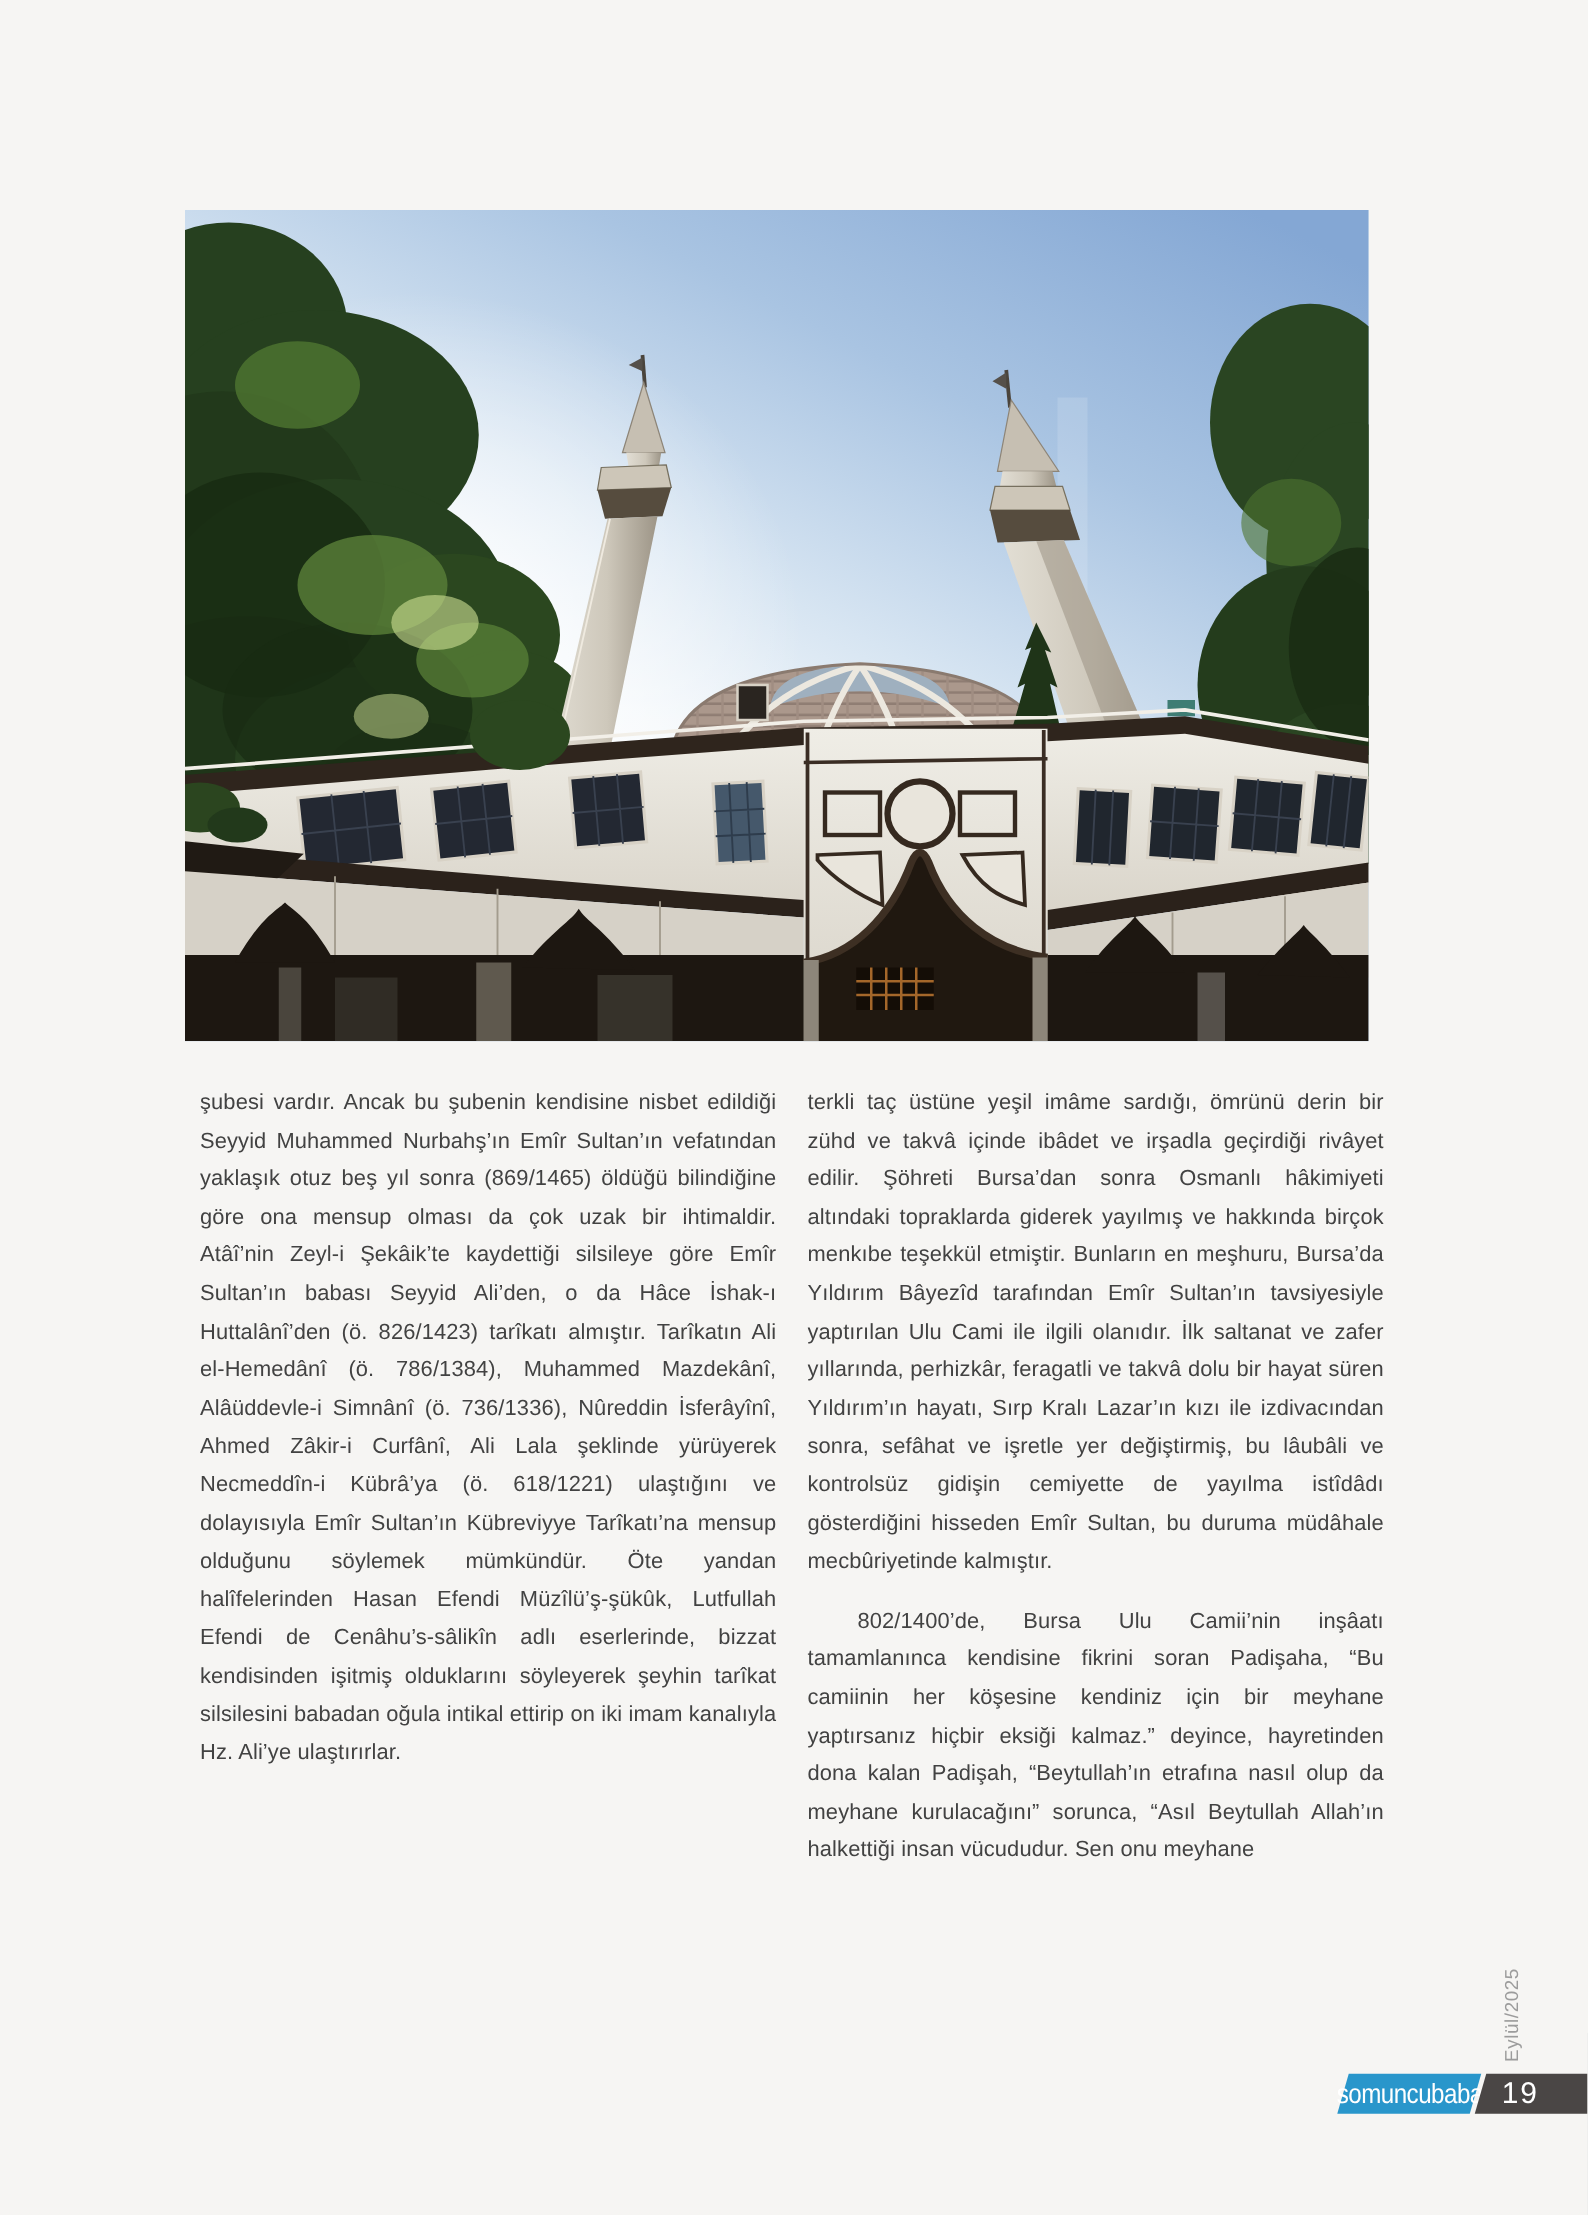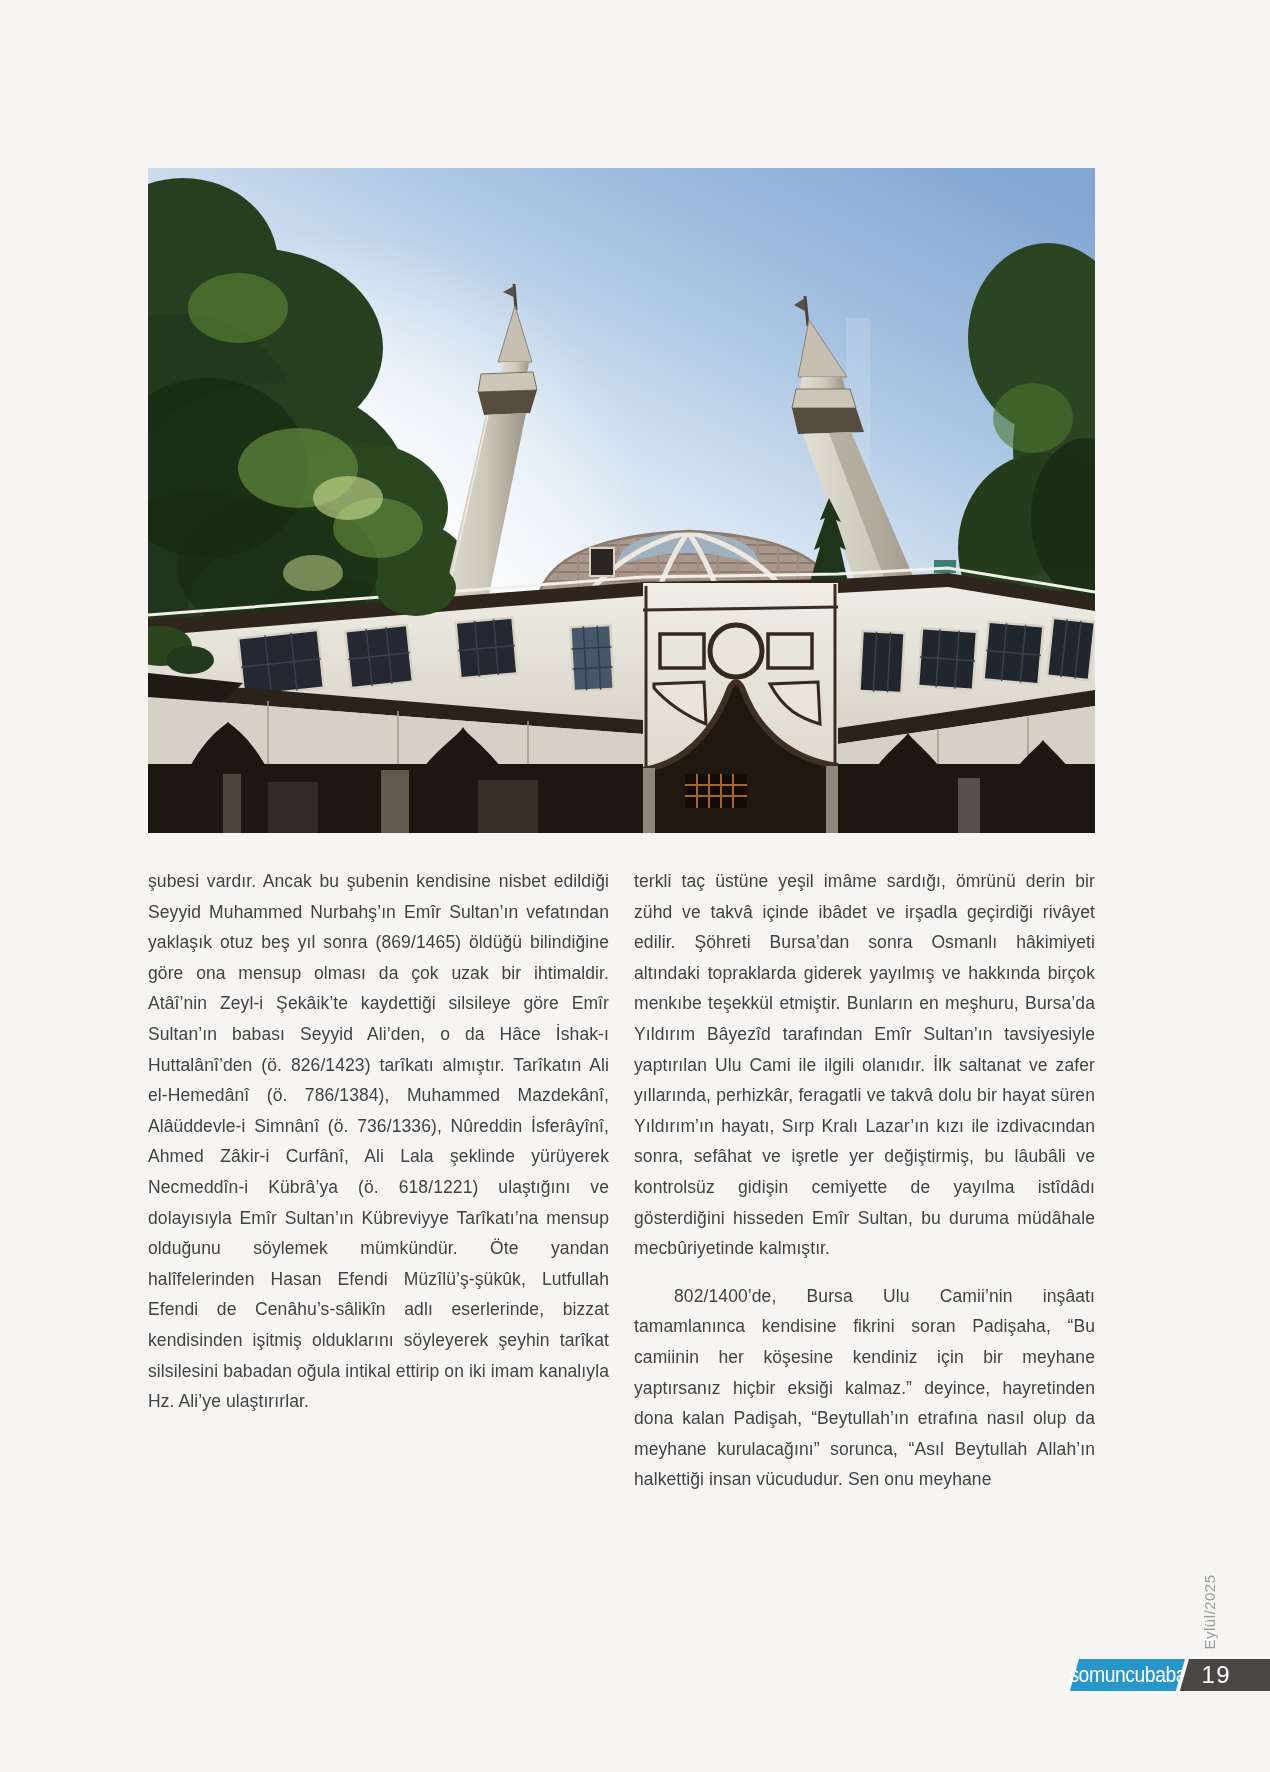--- a/index.html
+++ b/index.html
@@ -13,22 +13,22 @@
     position:absolute; left:148px; top:168px; width:947px; height:665px;
     overflow:hidden; background:#cfe0ee;
   }
   .photo svg { display:block; width:947px; height:665px; }
   .columns { position:absolute; left:148px; top:866px; width:947px; height:760px; }
   .col {
     position:absolute; top:0; width:461px; height:750px; overflow:hidden;
     font-size:17.5px; line-height:30.6px; color:#424242; text-align:justify;
     font-weight:300; letter-spacing:0.1px;
   }
-  .col-left { left:0; }
-  .col-right { left:486px; }
+  .col-left { left:12px; }
+  .col-right { left:498px; }
   .col p { margin:0 0 17px 0; }
   .col p.indented { text-indent:40px; }
   .issue-vertical {
     position:absolute; left:1161px; top:1602px; width:100px; height:20px;
     transform:rotate(-90deg); transform-origin:center;
     text-align:center; font-size:15px; color:#9c9c9c; letter-spacing:0.5px;
     white-space:nowrap;
   }
   .footer-brand {
     position:absolute; left:1079px; top:1659px; width:106px; height:32px;

